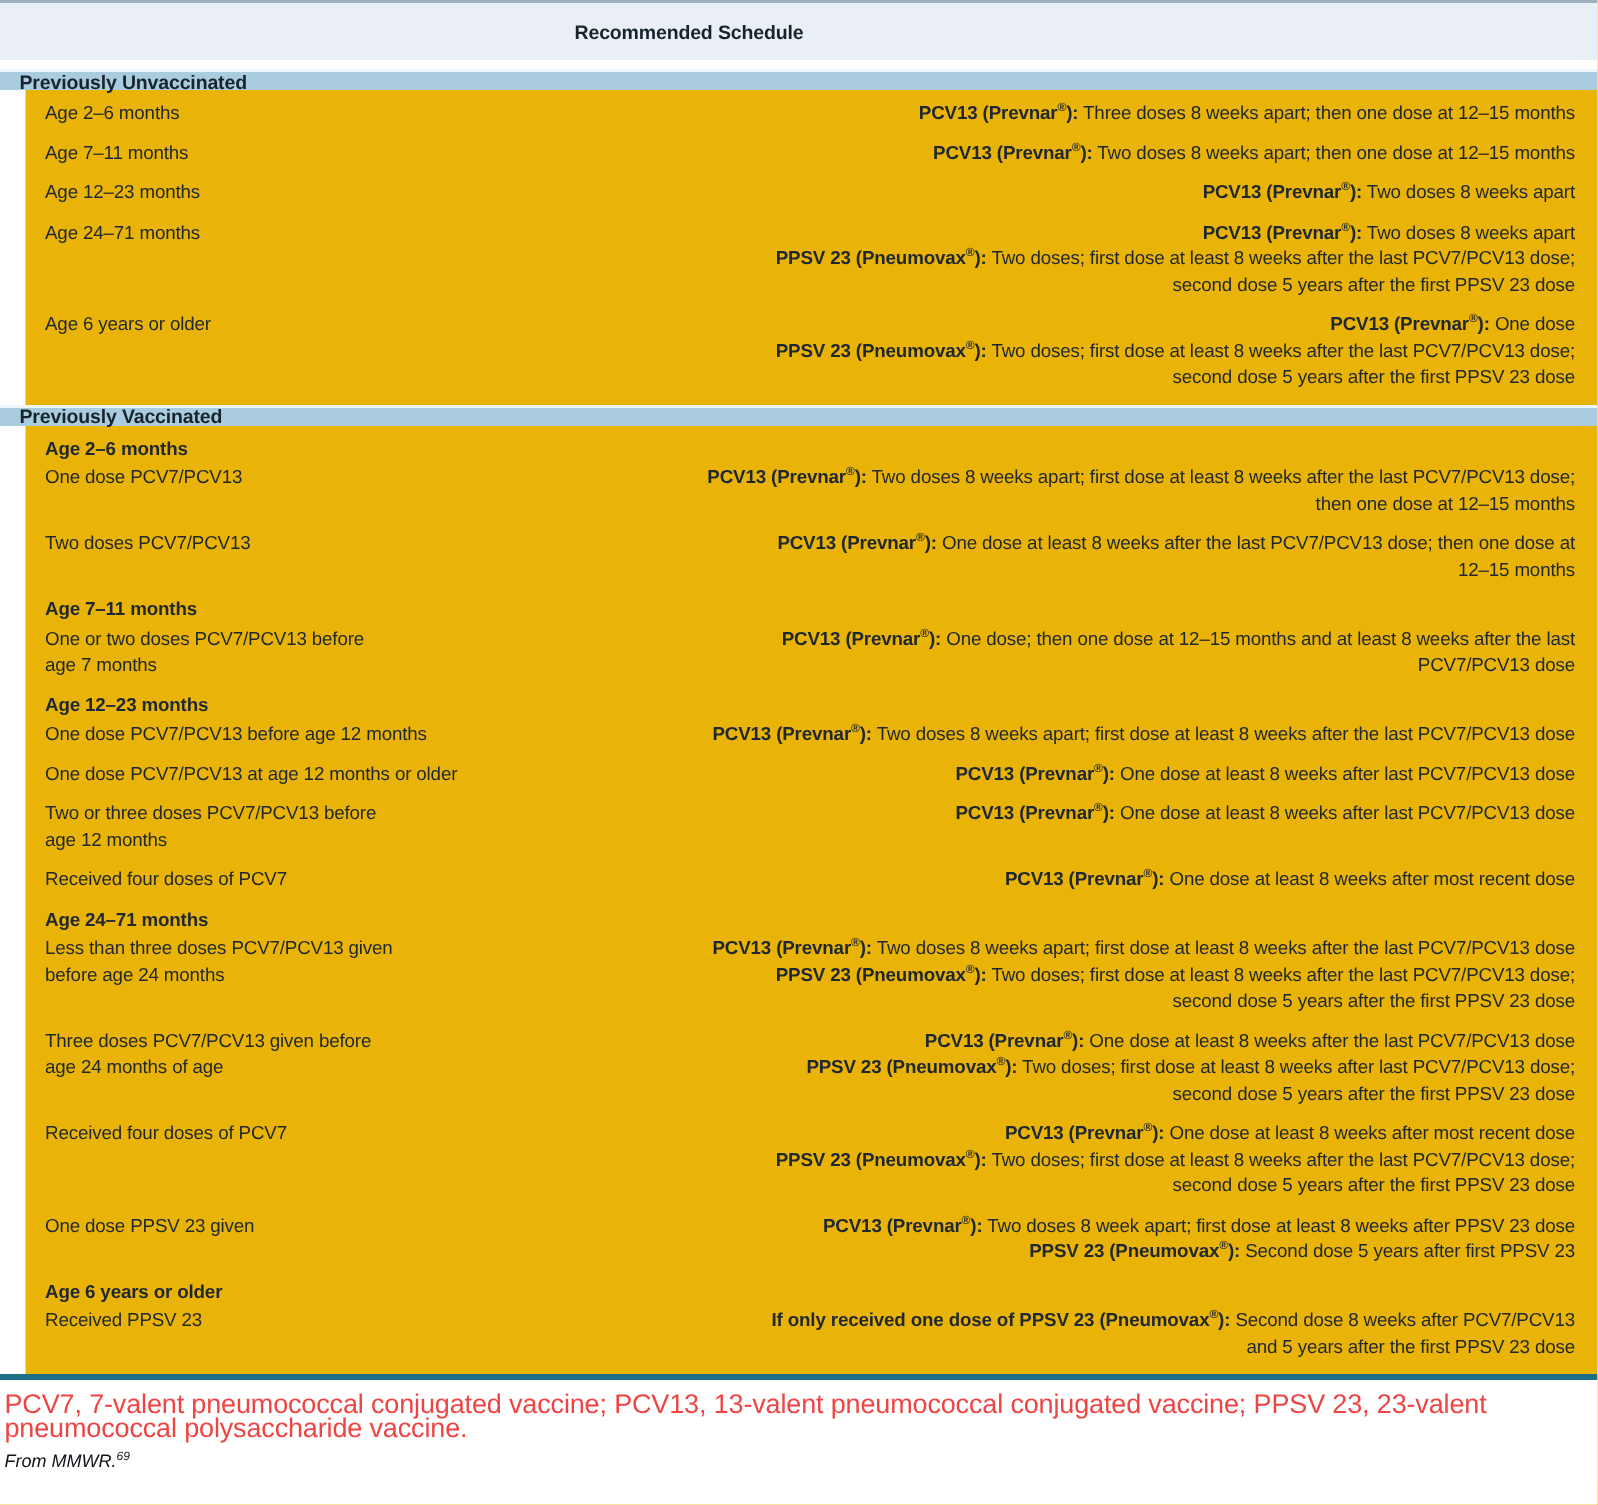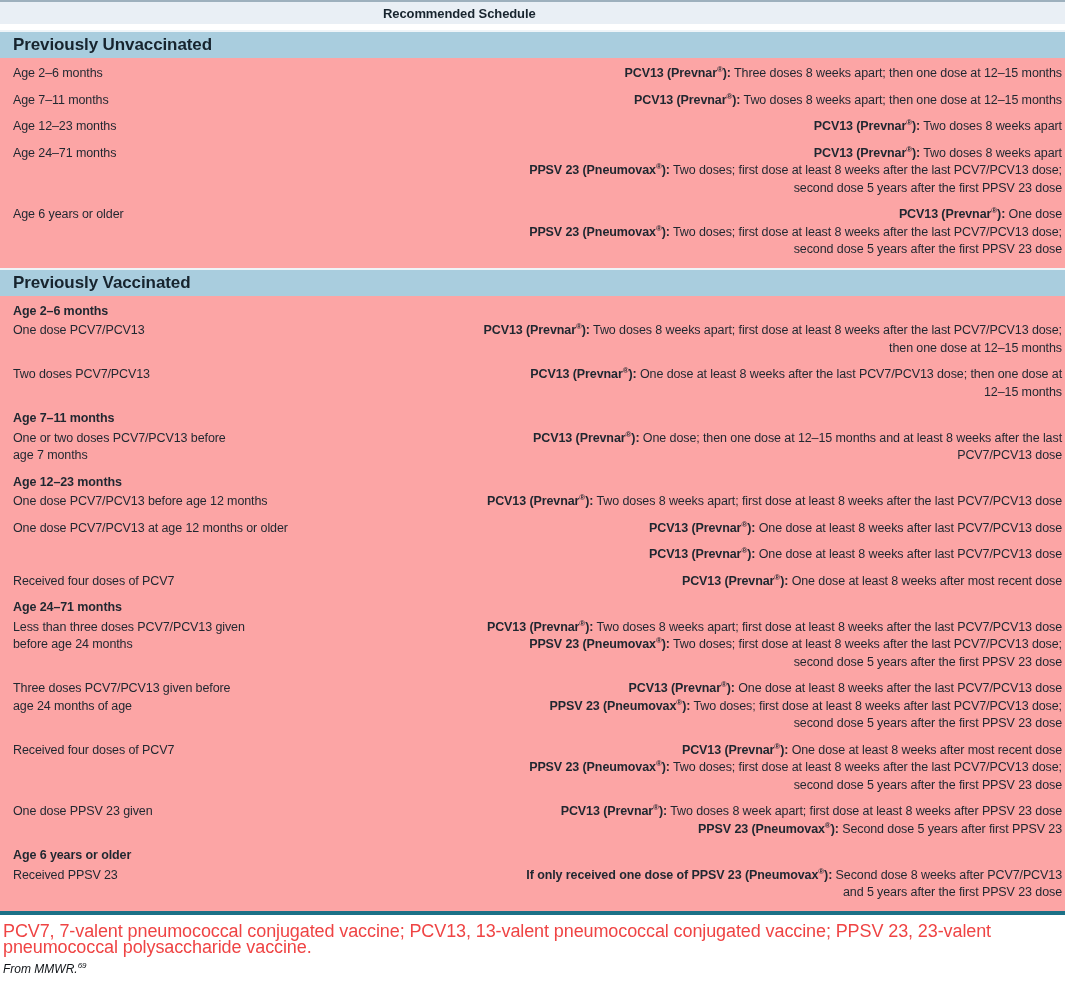--- a/index.html
+++ b/index.html
@@ -7,47 +7,48 @@
   .page {
     width: 1065px;
     min-height: 1003px;
     font-family: "Liberation Sans", sans-serif;
     color: #1f2730;
     background: #ffffff;
   }
   .header-band {
     border-top: 2px solid #9db0bd;
     background: #e9eff5;
-    height: 24px;
+    height: 40px;
     display: flex;
     align-items: center;
   }
   .header-band .schedule-head {
     margin-left: 383px;
     font-weight: bold;
     font-size: 13px;
     color: #17242e;
     letter-spacing: -0.1px;
   }
   .white-gap { height: 6px; background: #ffffff; }
   .section-band {
     background: #a9cdde;
     border-top: 2px solid #eef4f8;
-    height: 28px;
+    height: 14px;
     display: flex;
     align-items: center;
     padding-left: 13px;
     font-weight: bold;
-    font-size: 17px;
+    font-size: 13px;
     color: #17242e;
     letter-spacing: -0.1px;
   }
   .section-body {
-    background: #fca5a5;
-    padding: 7px 3px 9px 0;
+    background: #eab308;
+    padding: 7px 15px 9px 0;
+    margin-left: 17px;
   }
   .row { display: flex; margin-bottom: 9px; }
   .section-body .row:last-child { margin-bottom: 0; }
   .cell-left  { width: 383px; flex: none; padding-left: 13px; }
   .cell-right { flex: 1; min-width: 0; text-align: right; }
   .line {
     font-size: 12.5px;
     line-height: 17.5px;
     letter-spacing: -0.1px;
     white-space: nowrap;
@@ -183,20 +184,24 @@
         </div>
         <div class="row">
           <div class="cell-left">
             <div class="line">One dose PCV7/PCV13 at age 12 months or older</div>
           </div>
           <div class="cell-right">
             <div class="line"><span class="b">PCV13 (Prevnar</span><sup class="reg b">®</sup><span class="b">):</span><span> One dose at least 8 weeks after last PCV7/PCV13 dose</span></div>
           </div>
         </div>
         <div class="row">
+          <div class="cell-left">
+            <div class="line">Two or three doses PCV7/PCV13 before</div>
+            <div class="line">age 12 months</div>
+          </div>
           <div class="cell-right">
             <div class="line"><span class="b">PCV13 (Prevnar</span><sup class="reg b">®</sup><span class="b">):</span><span> One dose at least 8 weeks after last PCV7/PCV13 dose</span></div>
           </div>
         </div>
         <div class="row">
           <div class="cell-left">
             <div class="line">Received four doses of PCV7</div>
           </div>
           <div class="cell-right">
             <div class="line"><span class="b">PCV13 (Prevnar</span><sup class="reg b">®</sup><span class="b">):</span><span> One dose at least 8 weeks after most recent dose</span></div>

